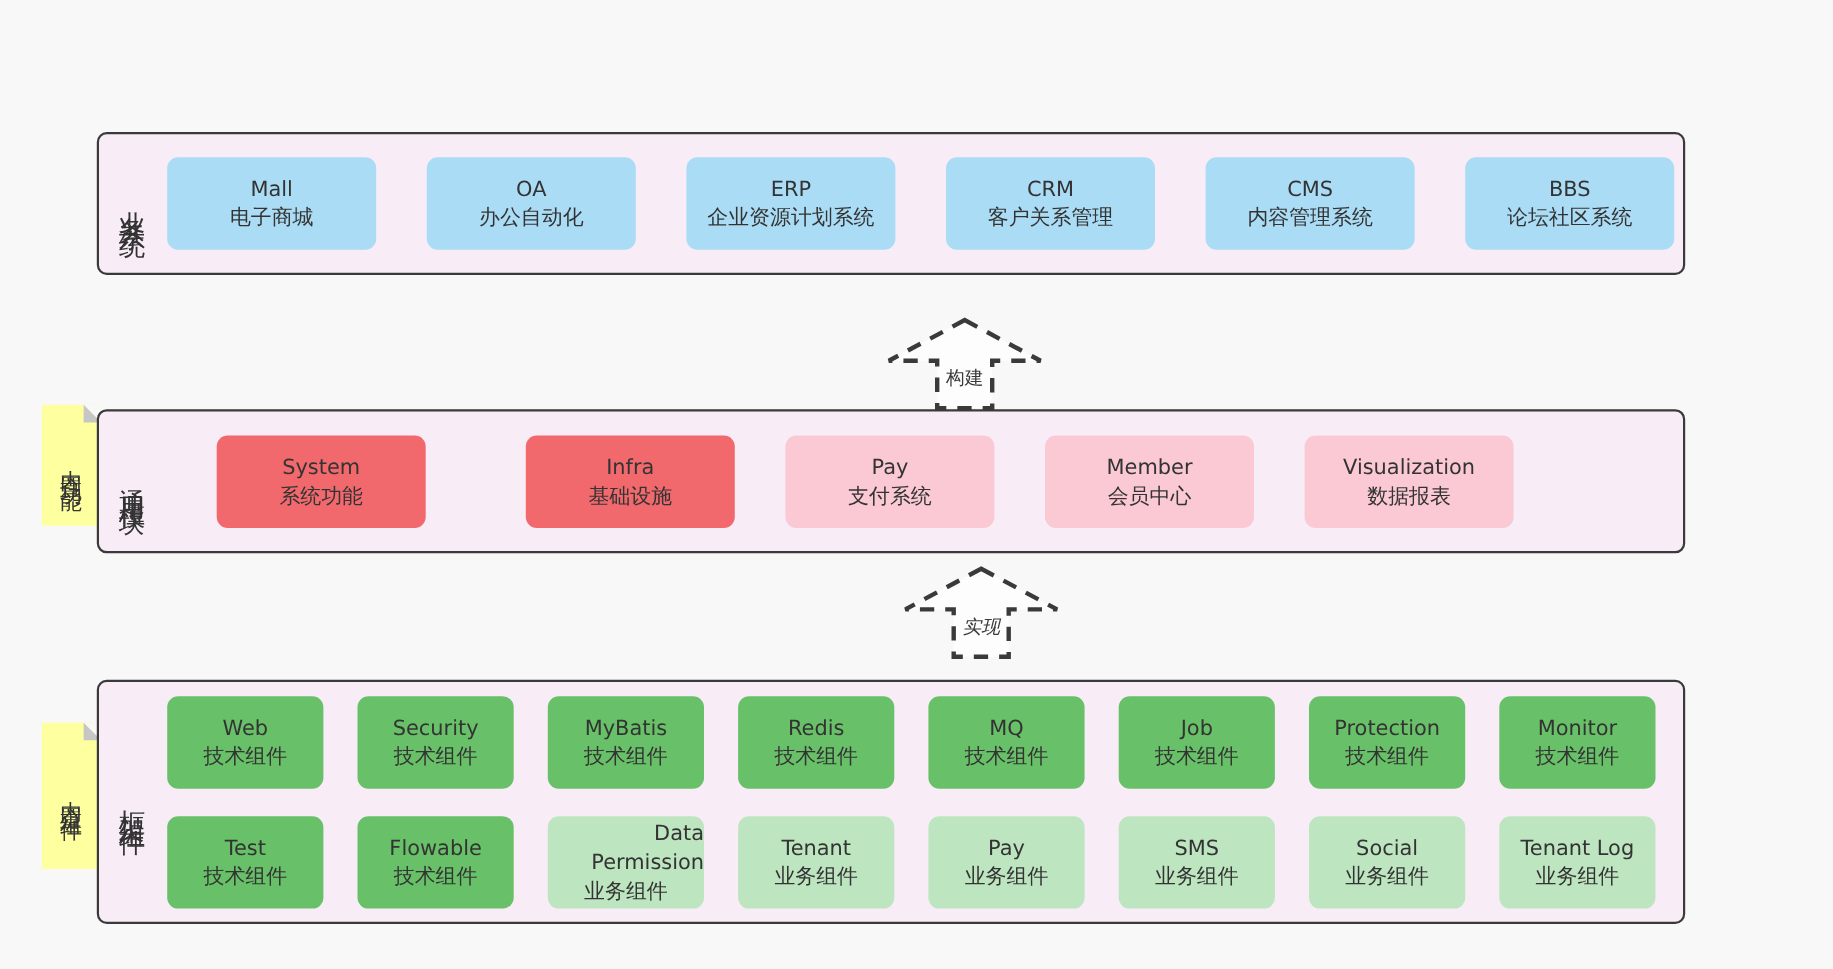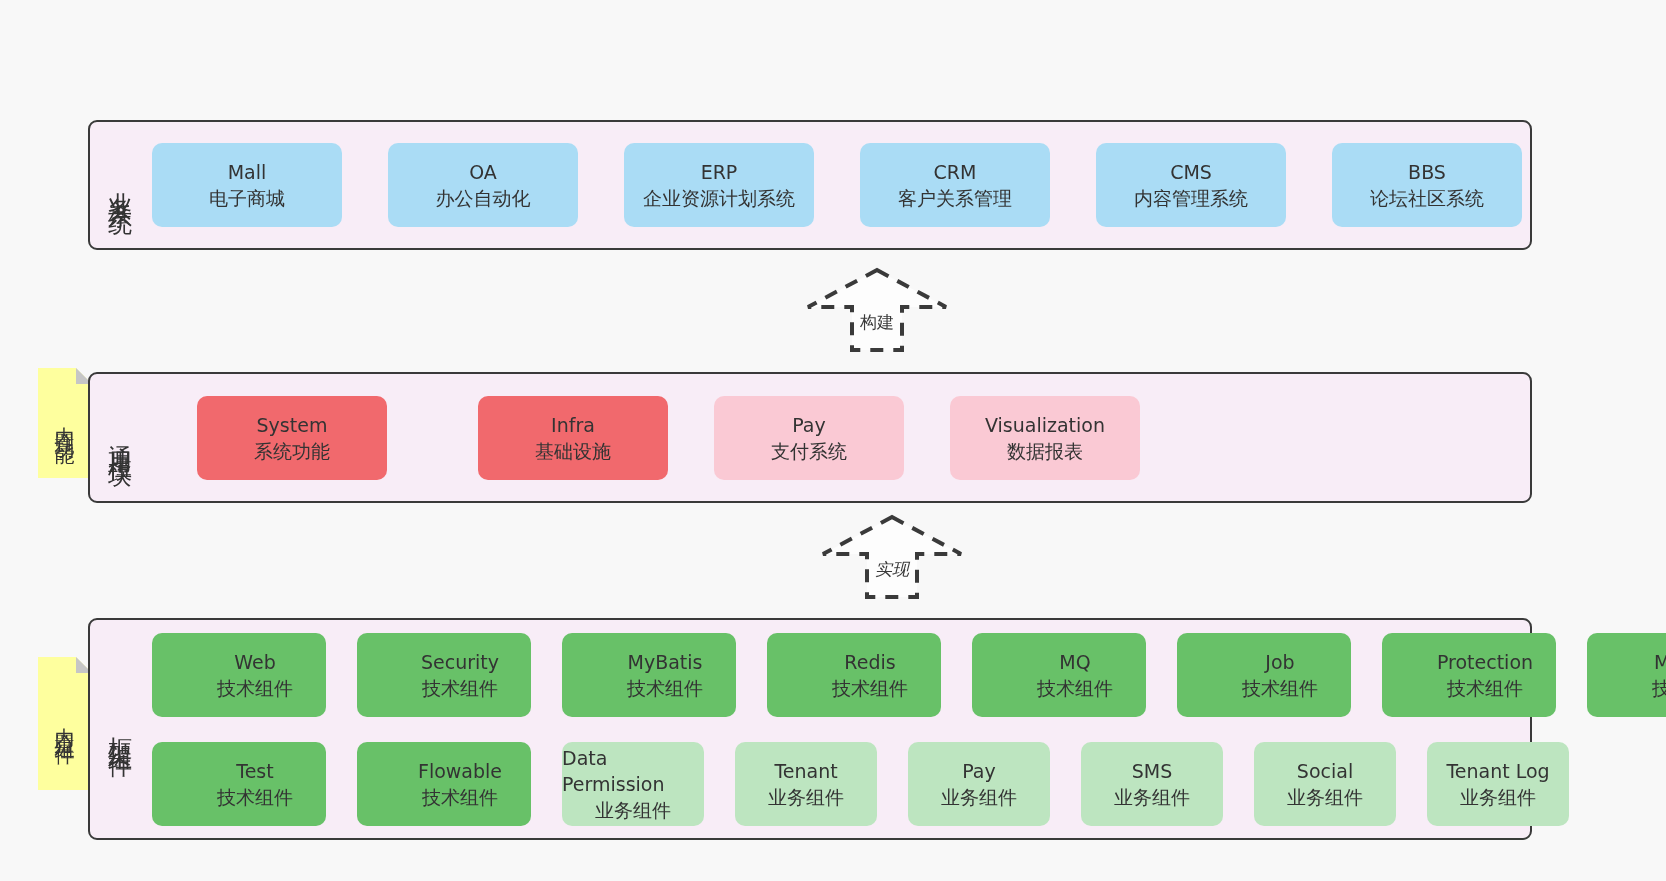--- a/index.html
+++ b/index.html
@@ -29,28 +29,28 @@
     font-size:24px;letter-spacing:6px;line-height:34px;
     margin-left:13px;flex:0 0 auto;color:var(--text,#333);
   }
   .boxes{display:flex;gap:46px;margin-left:15px;}
   .rows{display:flex;flex-direction:column;gap:25px;margin-left:15px;}
   .row8{display:flex;gap:31px;}
   
   .box{
     width:190px;height:84px;border-radius:10px;
     display:flex;flex-direction:column;align-items:center;justify-content:center;
-    text-align:left;font-size:19px;line-height:26px;
+    text-align:right;font-size:19px;line-height:26px;
     color:var(--text,#333);
   }
   .band3 .box{width:142px;}
   .box.blue{background:var(--blue,#aadcf5);}
   .box.red{background:var(--red,#f1696d);margin-left:45px;}
   .box.pink{background:var(--pink,#fac9d4);}
-  .box.green{background:var(--green,#68c168);padding-left:32px;}
+  .box.green{background:var(--green,#68c168);}
   .box.green-light{background:var(--green-light,#bde5c0);}
   
   .sticky{
     position:absolute;left:38px;width:54px;
     background:var(--yellow,#feff9e);
     display:flex;align-items:center;justify-content:center;
     z-index:1;
   }
   .sticky1{top:368px;height:110px;}
   .sticky2{top:657px;height:133px;}
@@ -65,21 +65,21 @@
     border-left:16px solid var(--fold,#c6c6c6);
     border-top:16px solid transparent;}
   
   .arrow{position:absolute;width:144px;height:86px;z-index:1;}
   .arrow svg{display:block;width:144px;height:86px;}
   .arrow polygon{
     fill:var(--arrow-fill,#fdfdfd);
     stroke:var(--line,#3a3a3a);
     stroke-width:4;stroke-dasharray:13 10;stroke-linecap:butt;
   }
-  .arrow1{left:805px;top:267px;}
+  .arrow1{left:805px;top:288px;}
   .arrow2{left:820px;top:514px;font-style:italic;}
   .arrow-label{
     position:absolute;left:0;right:0;top:44px;
     text-align:center;font-size:17px;color:#3a3a3a;
   }
   .arrow-label b{font-weight:400;background:var(--arrow-fill,#fdfdfd);padding:0 2px;}
 </style>
 </head>
 <body>
 
@@ -137,20 +137,24 @@
       </div>
       <div class="box red">
         <div>Infra</div>
         <div>基础设施</div>
       </div>
       <div class="box pink">
         <div>Pay</div>
         <div>支付系统</div>
       </div>
       <div class="box pink">
+        <div>Member</div>
+        <div>会员中心</div>
+      </div>
+      <div class="box pink">
         <div>Visualization</div>
         <div>数据报表</div>
       </div>
     </div>
   </section>
 
   <div class="arrow arrow2">
     <svg viewBox="0 0 144 86">
       <polygon points="72,3 141,40 97,40 97,83 47,83 47,40 3,40"></polygon>
     </svg>

